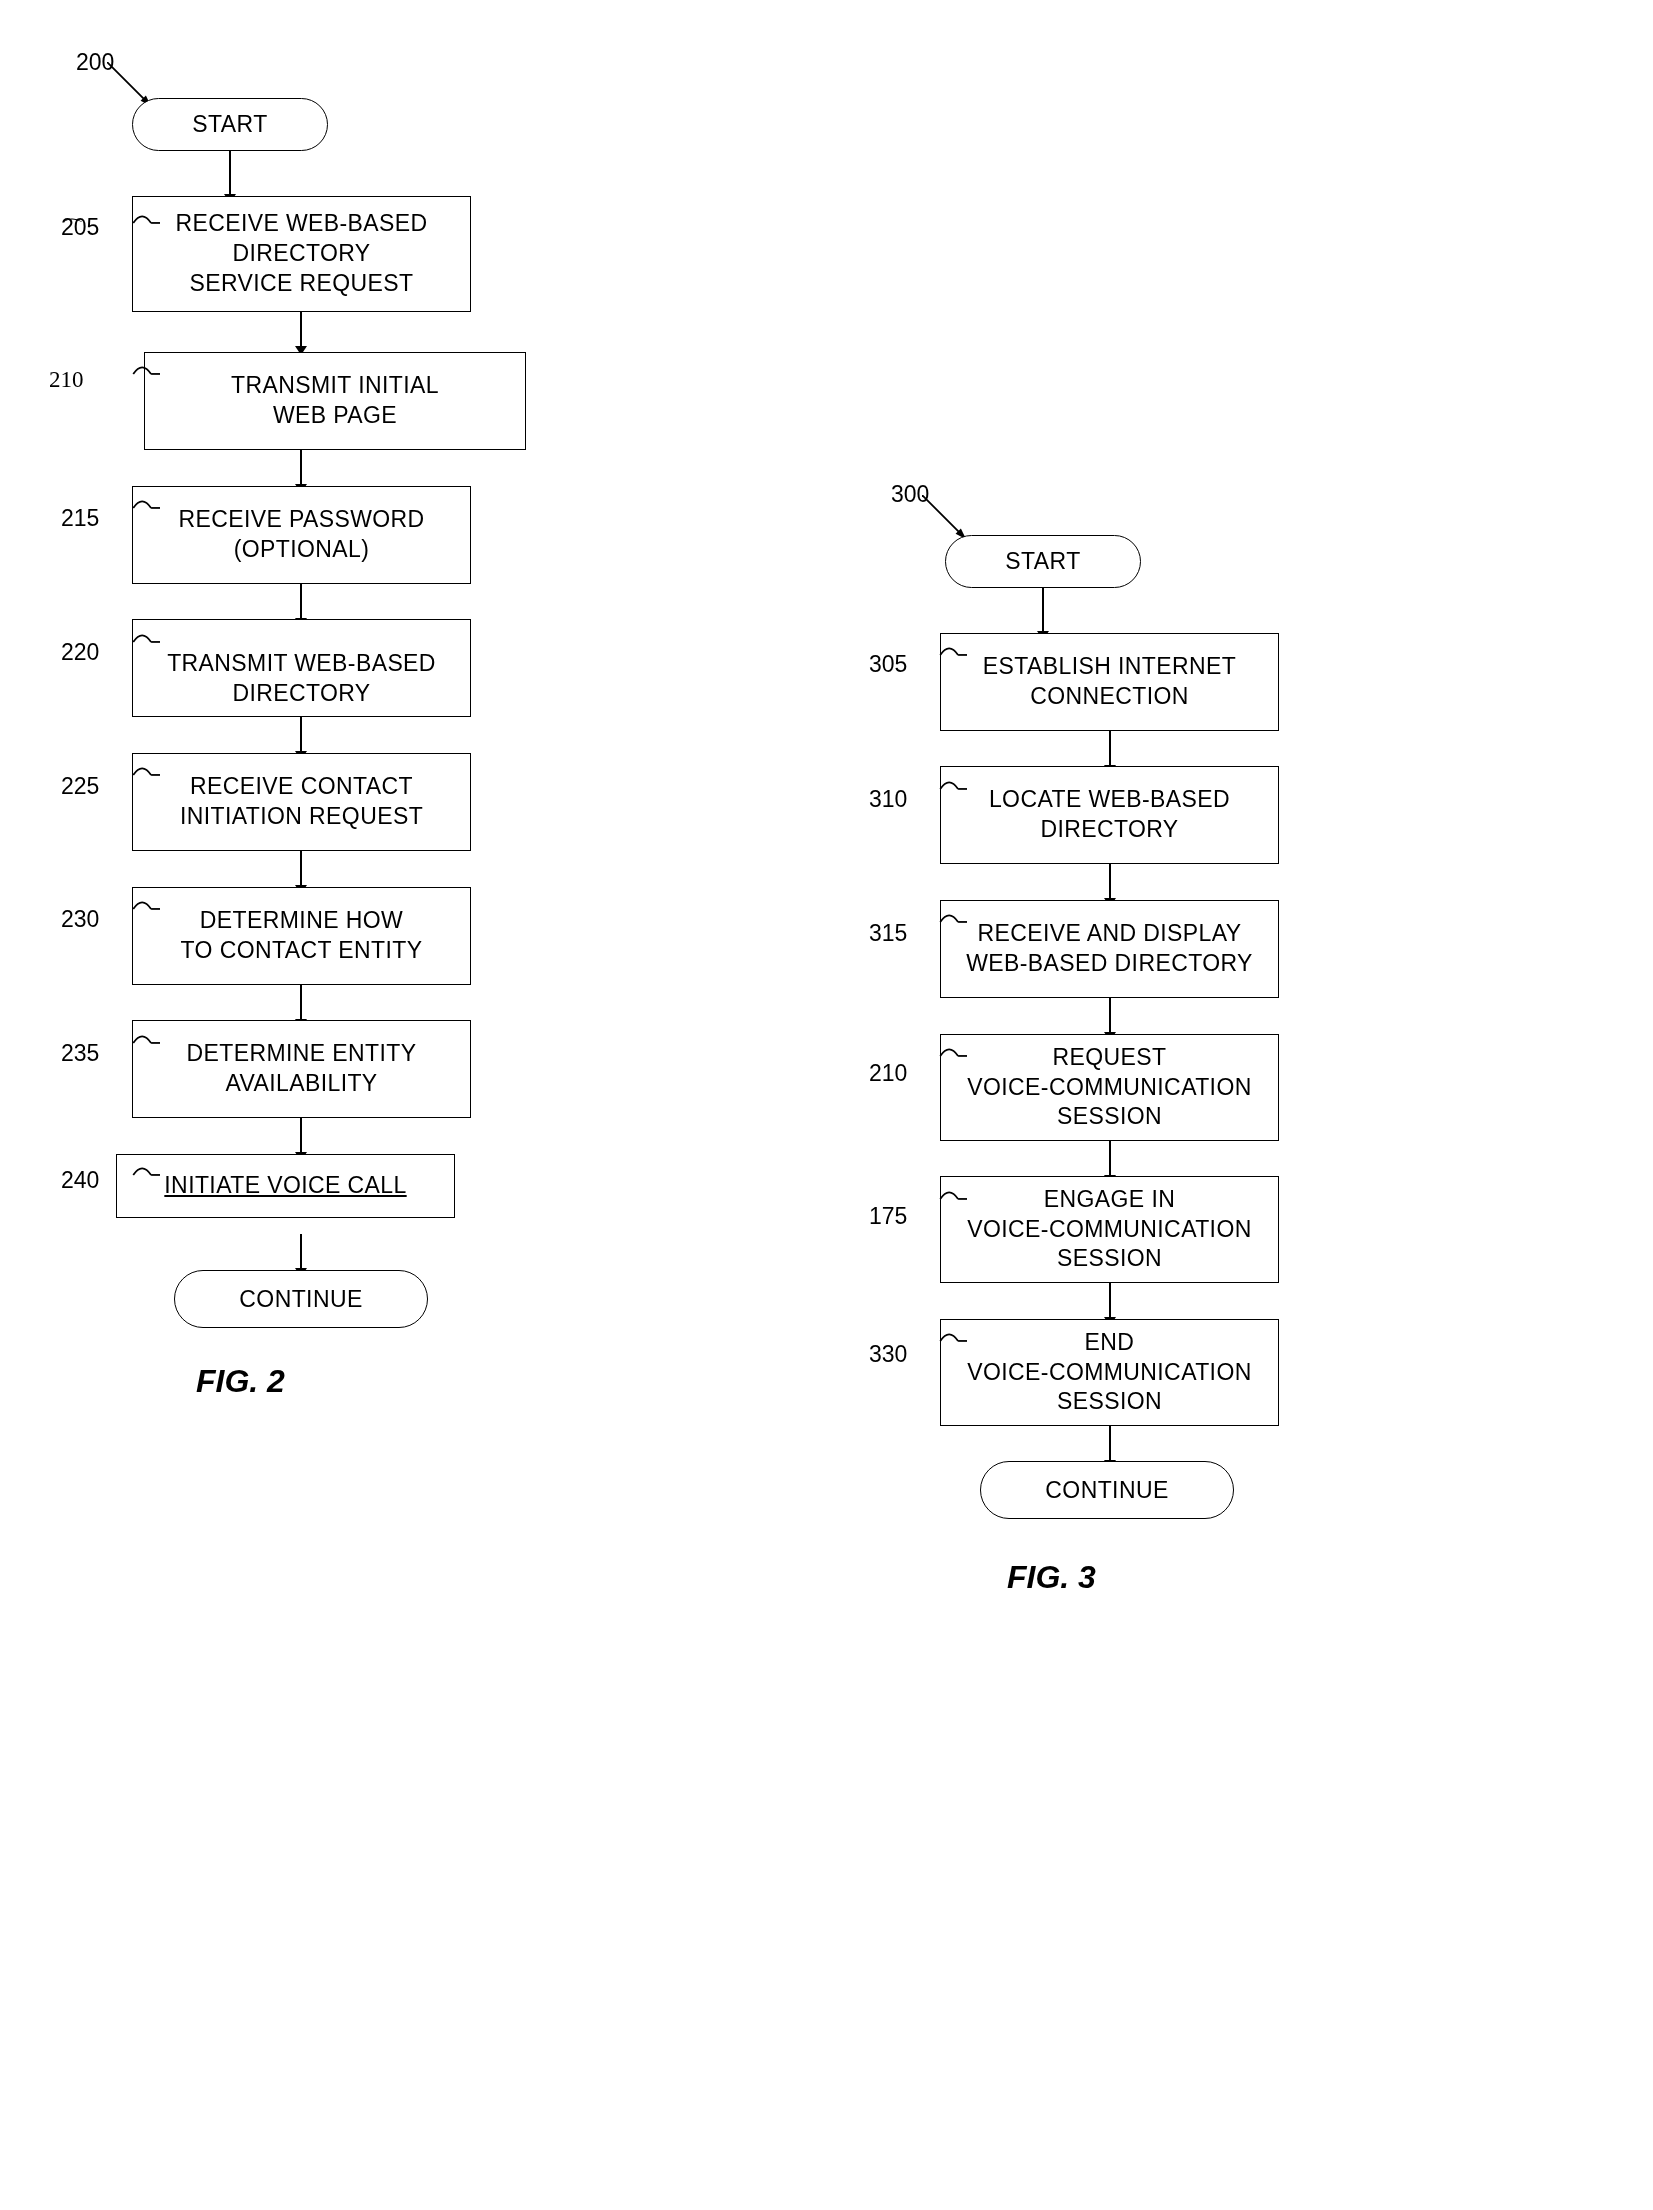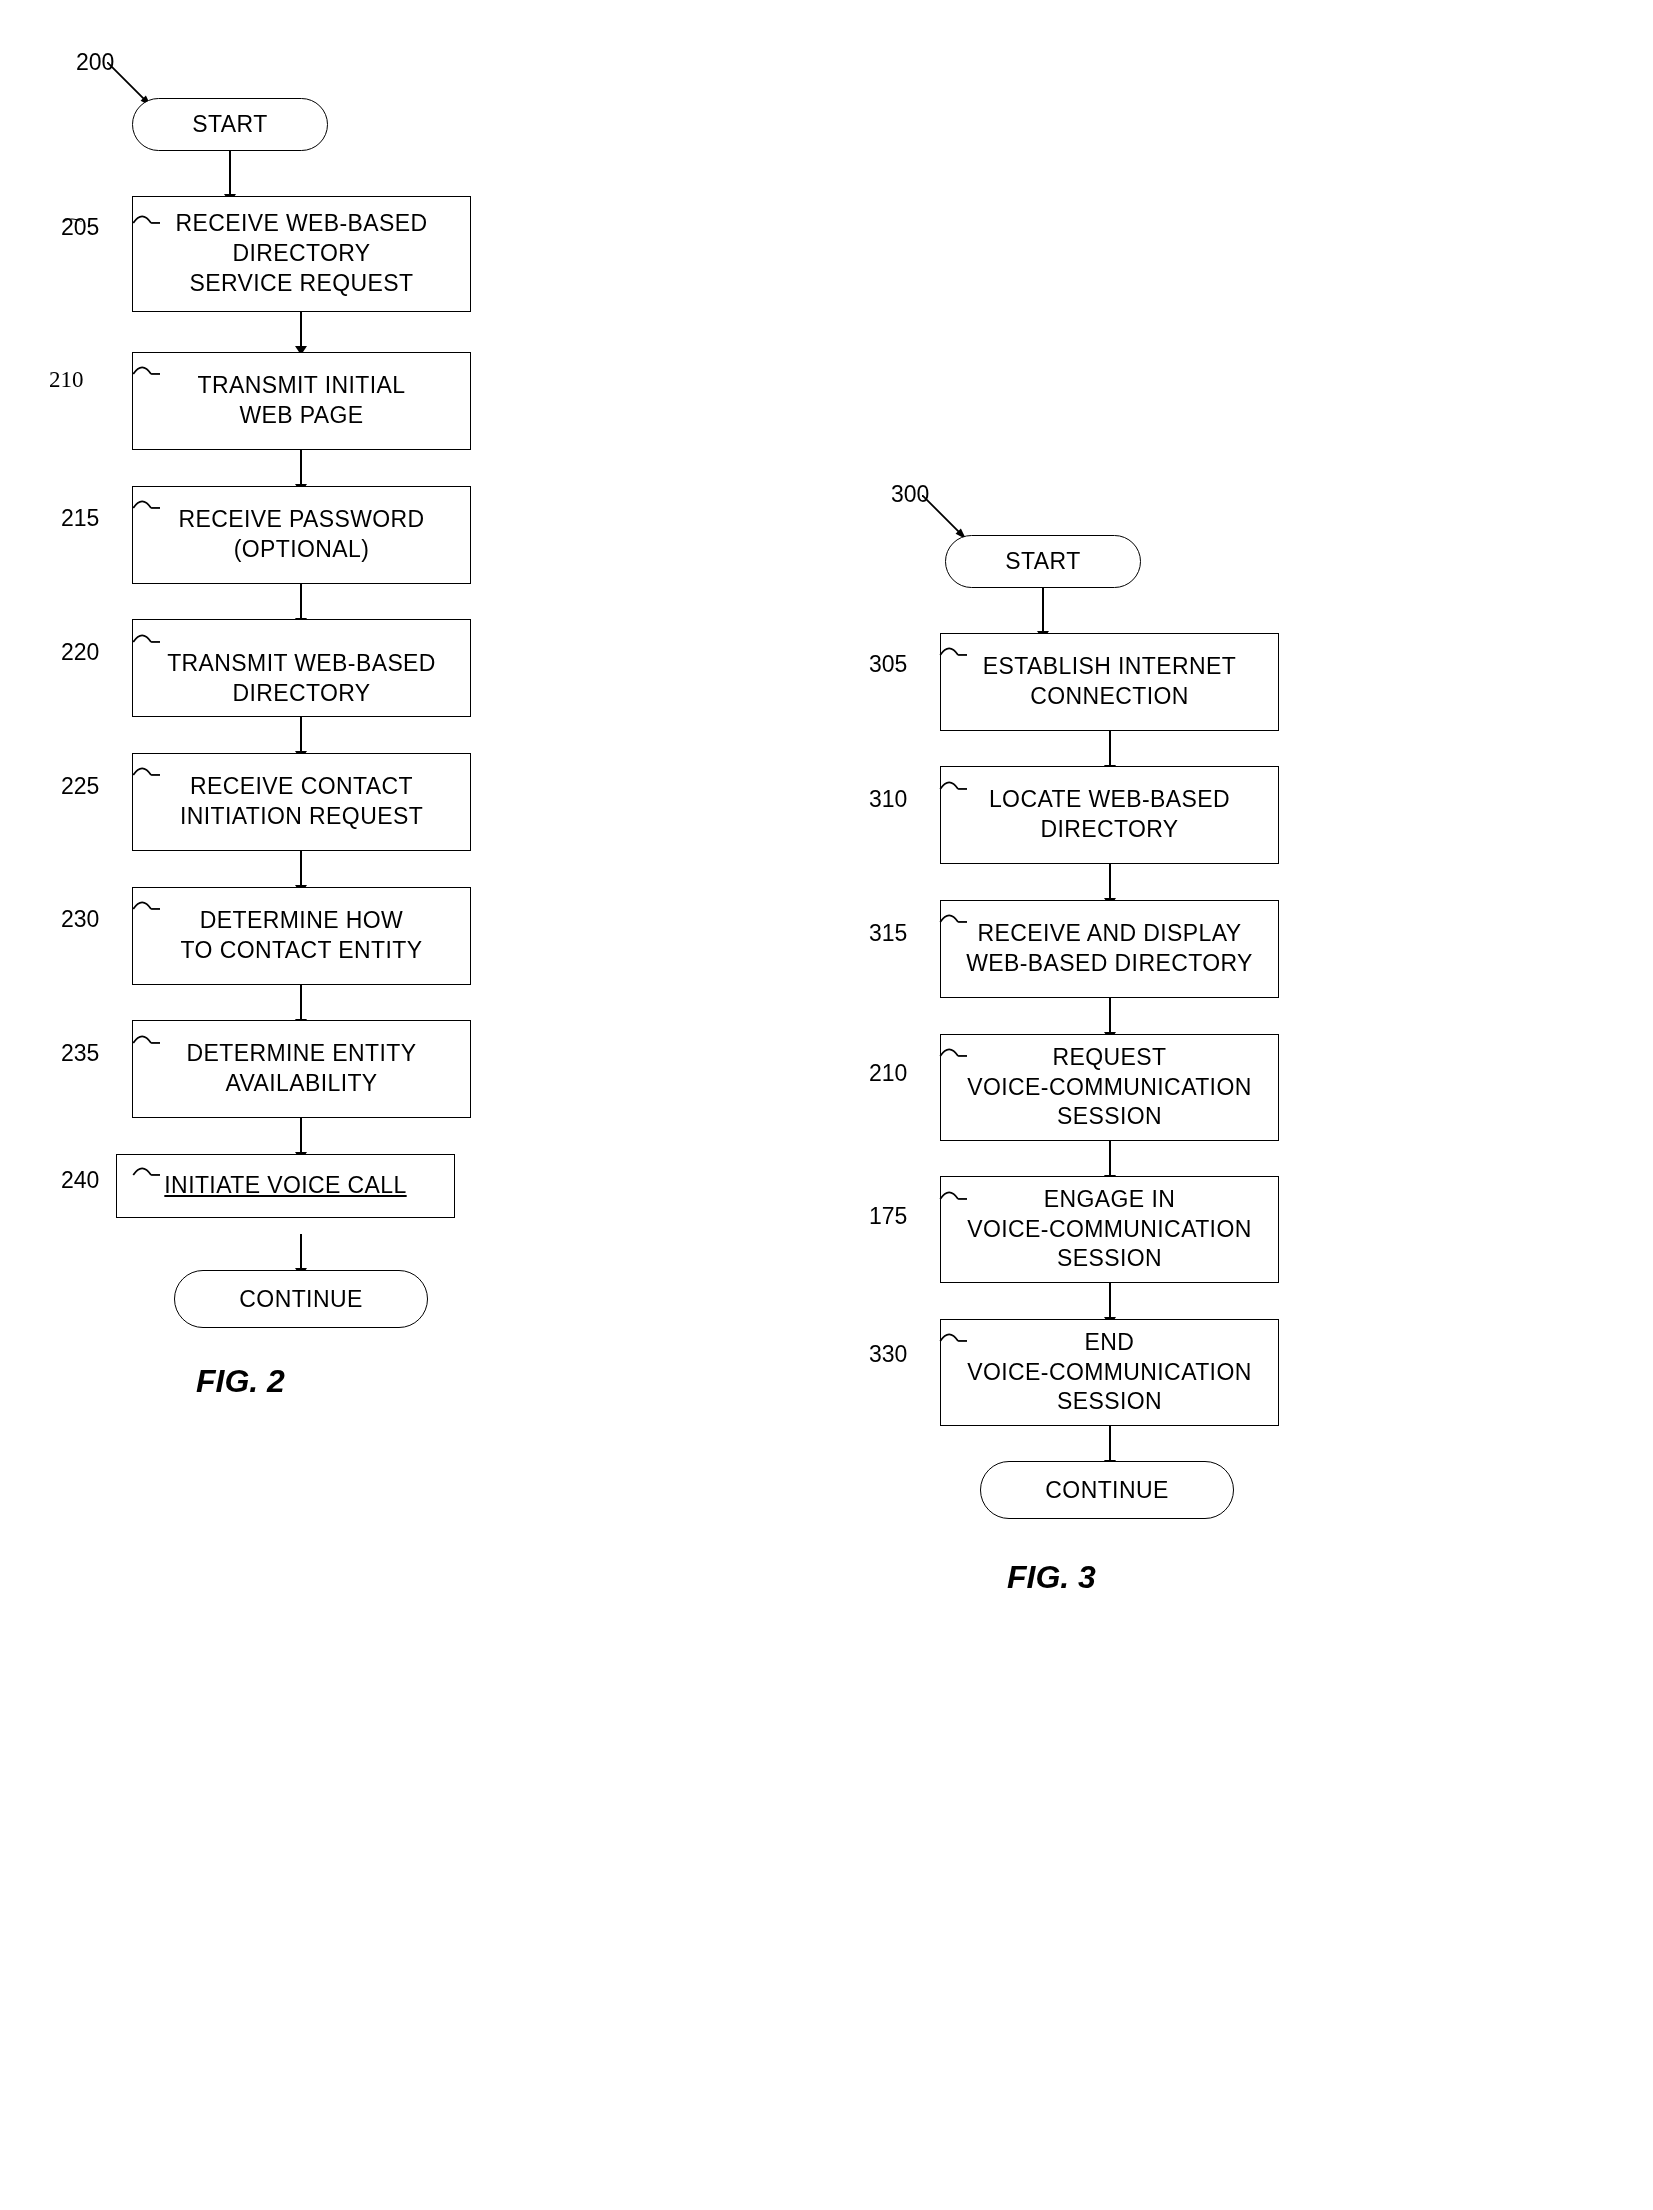--- a/index.html
+++ b/index.html
@@ -101,21 +101,21 @@
 
   <div class="ref-num" style="left:61px; top:214px;">205</div>
   <div style="position:absolute; left:61px; top:214px; font-size:23px;">⌒</div>
   <div class="flow-box" style="left:132px; top:196px; width:339px; height:116px;">
     <span>RECEIVE WEB-BASED<br>DIRECTORY<br>SERVICE REQUEST</span>
   </div>
 
   <div class="arrow-v" style="left:300px; top:312px; height:36px;"></div>
 
   <div class="ref-num" style="left:49px; top:367px;font-family:Liberation Serif, serif;">210</div>
-  <div class="flow-box" style="left:132px; top:352px; width:339px; height:98px;">
+  <div class="flow-box" style="left:144px; top:352px; width:382px; height:98px;">
     <span>TRANSMIT INITIAL<br>WEB PAGE</span>
   </div>
 
   <div class="arrow-v" style="left:300px; top:450px; height:36px;"></div>
 
   <div class="ref-num" style="left:61px; top:505px;">215</div>
   <div class="flow-box" style="left:132px; top:486px; width:339px; height:98px;">
     <span>RECEIVE PASSWORD<br>(OPTIONAL)</span>
   </div>
 

